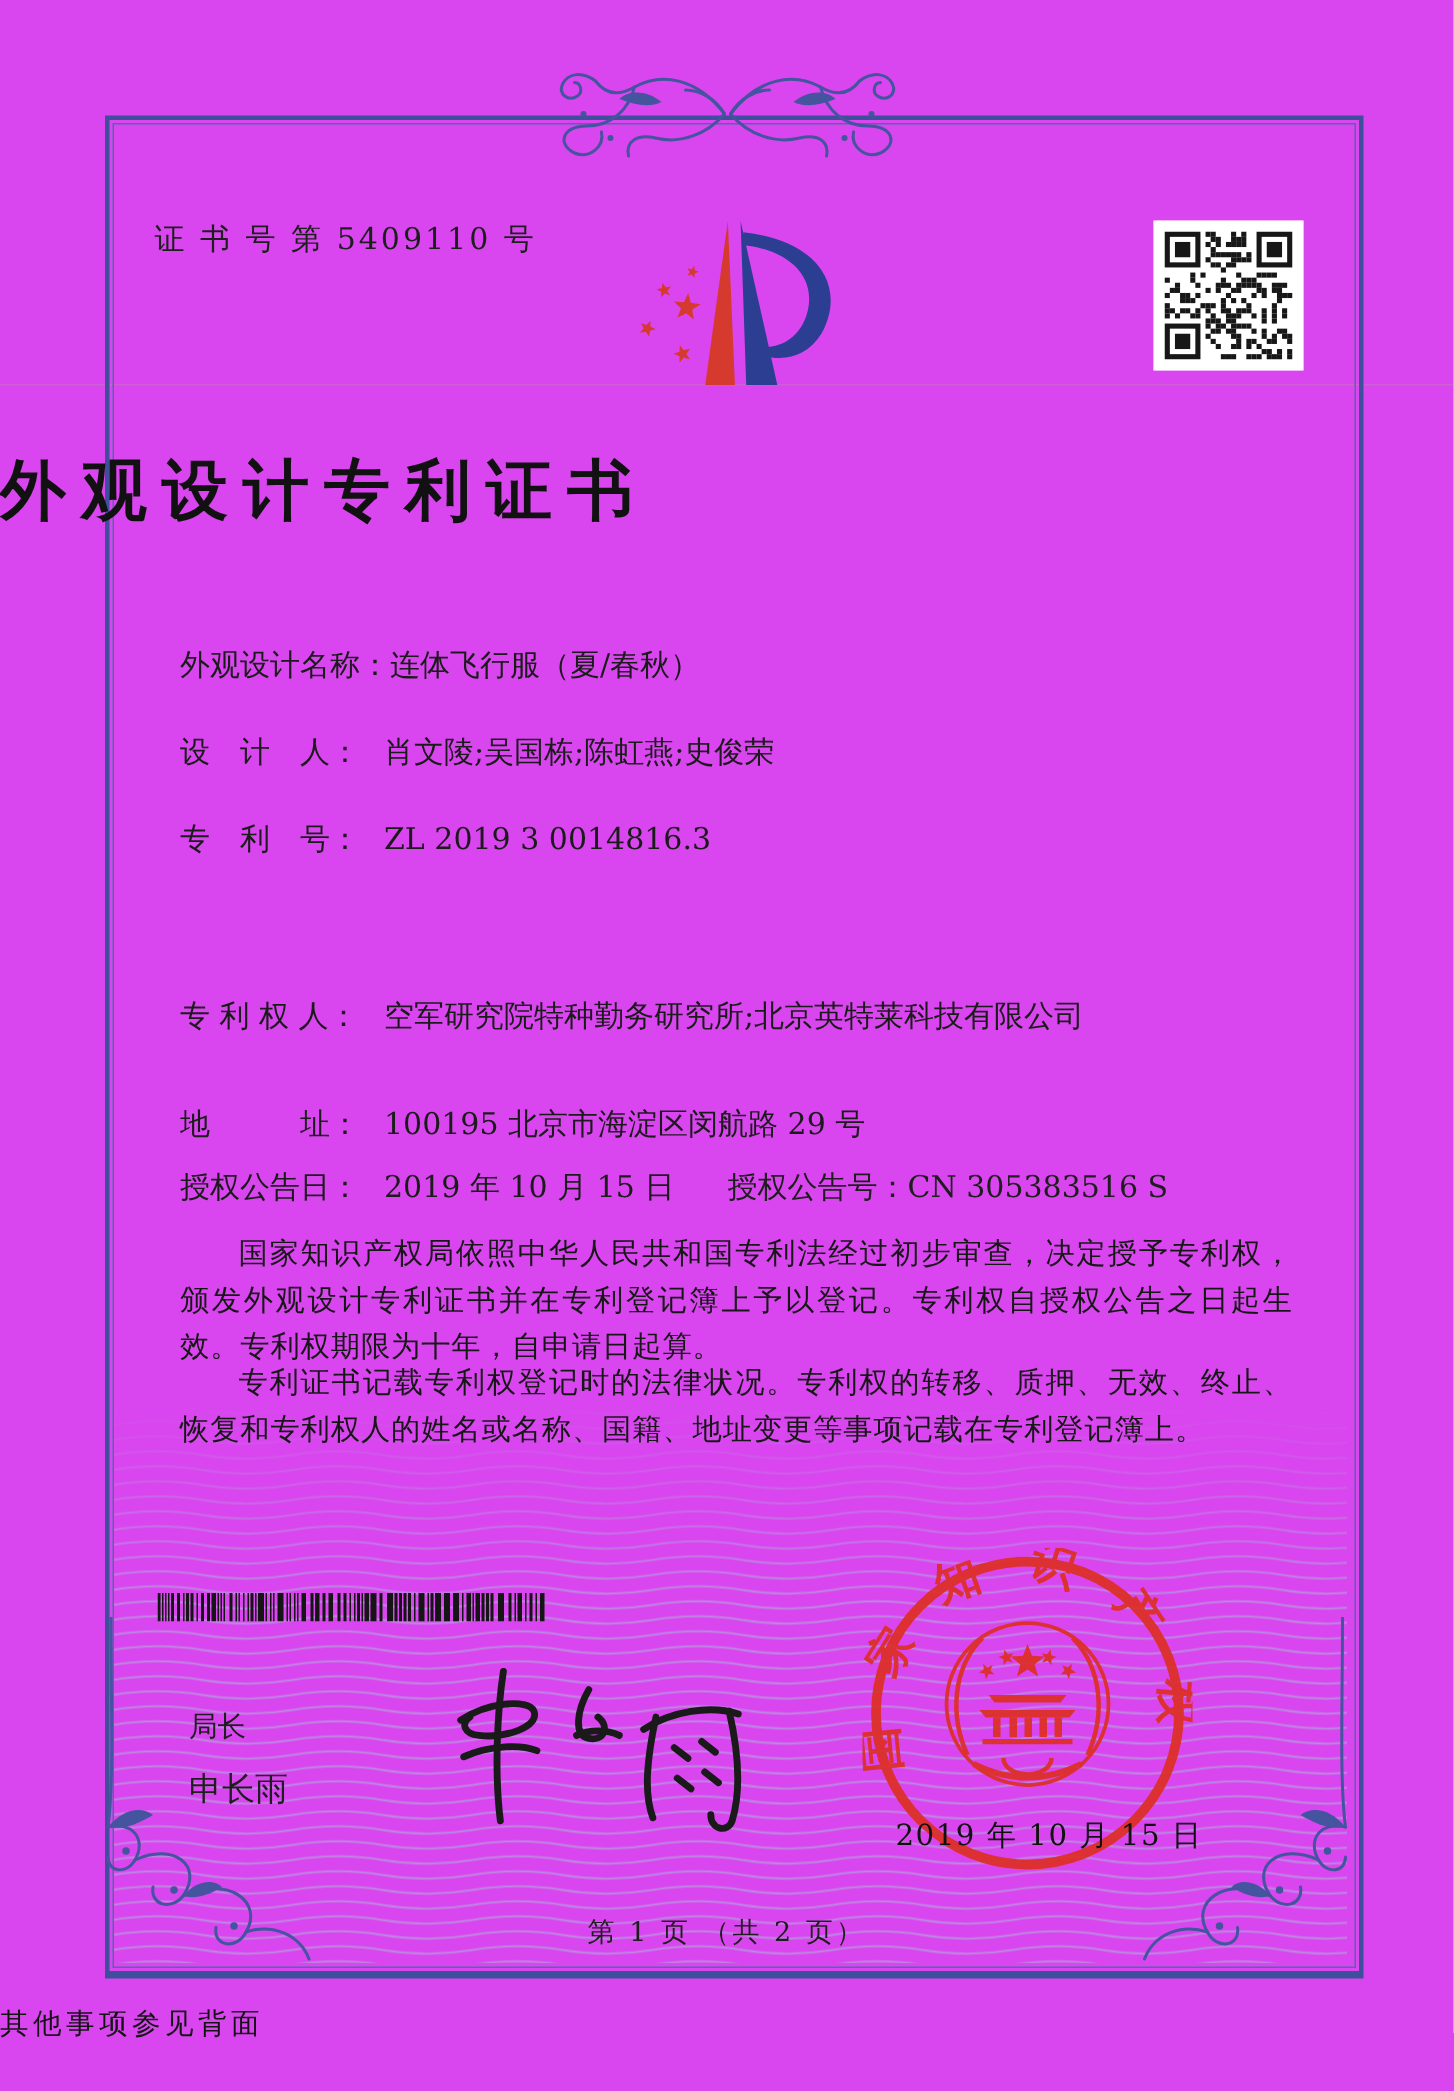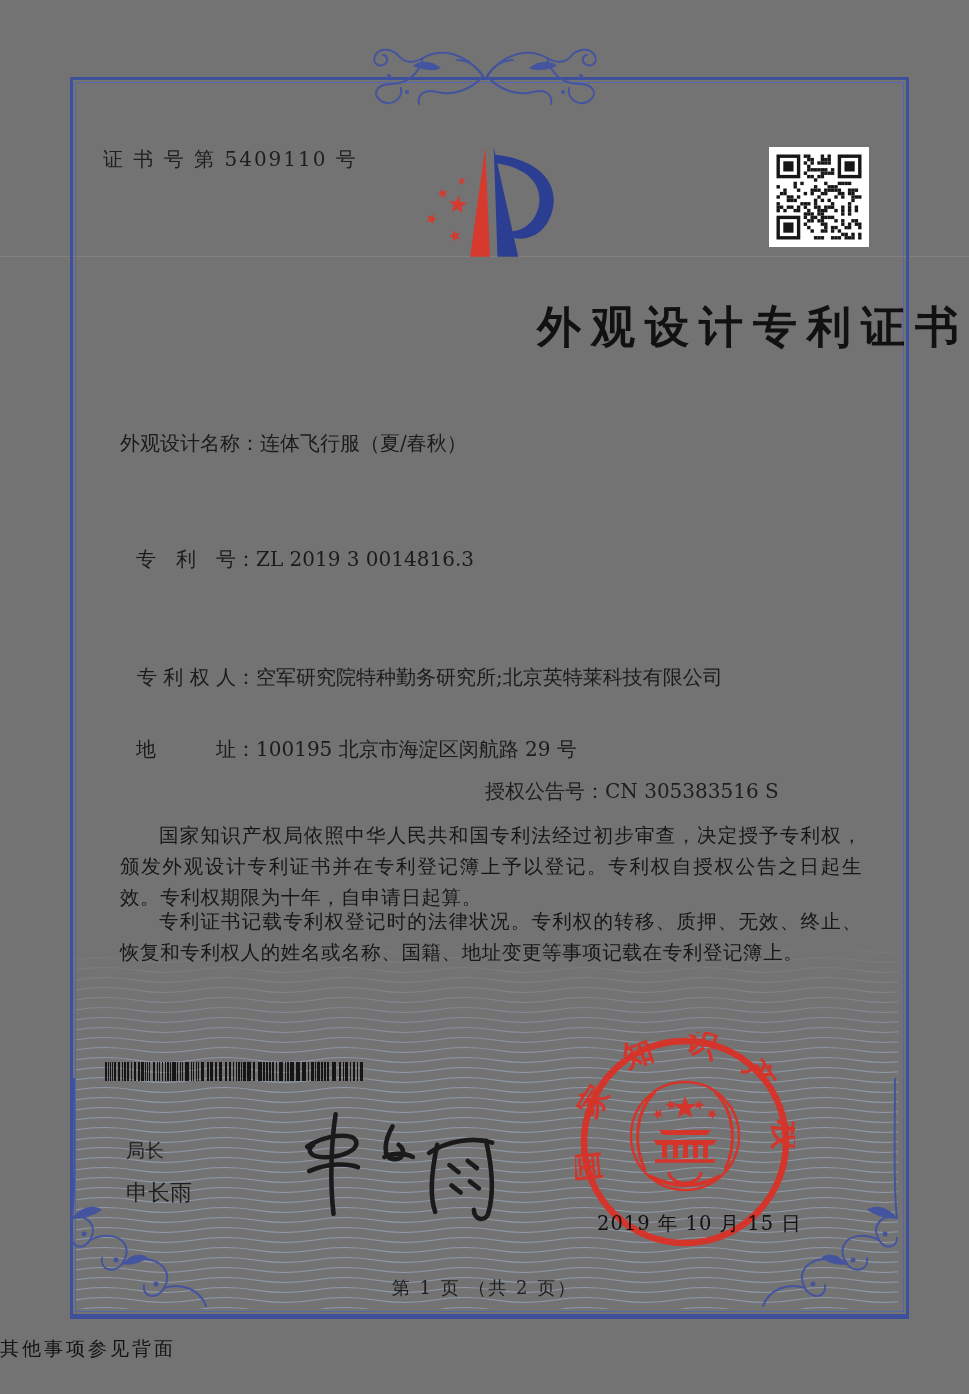--- a/index.html
+++ b/index.html
@@ -1,40 +1,40 @@
 <!DOCTYPE html>
 <html><head>
 <meta charset="utf-8">
 <style>
   html,body{margin:0;padding:0;}
-  .page{position:relative;width:969px;height:1394px;background:#737373;overflow:hidden;
+  .page{position:relative;width:969px;height:1394px;background:#d946ef;overflow:hidden;
         font-family:"DejaVu Serif","Liberation Serif",serif;color:#1e1e1e;}
   
   .frame{position:absolute;left:70px;top:77px;width:833px;height:1234px;
          border:3px solid #3e4f9b;border-bottom-width:5px;}
   .frame-inner{position:absolute;inset:2px;border:1px solid #5566ac;}
   
   .scanline{position:absolute;left:0;top:256px;width:969px;height:1px;
             background:rgba(175,165,140,.28);}
   
   .waves{position:absolute;left:75px;top:935px;width:823px;height:374px;opacity:.55;
          -webkit-mask-image:linear-gradient(to bottom,transparent 0,#000 130px);
          mask-image:linear-gradient(to bottom,transparent 0,#000 130px);}
   
   .flourish-top{position:absolute;left:345px;top:46px;width:280px;height:64px;}
   .flourish-bl{position:absolute;left:64px;top:1078px;width:150px;height:240px;}
   .flourish-br{position:absolute;left:755px;top:1078px;width:150px;height:240px;}
   
   .cert-no{position:absolute;left:103px;top:146px;font-size:20px;letter-spacing:2px;}
   .logo{position:absolute;left:403px;top:136px;width:172px;height:132px;}
   .qr{position:absolute;left:769px;top:147px;width:100px;height:100px;background:#fff;}
-  .title{position:absolute;left:0;top:298px;width:969px;text-align:right;
+  .title{position:absolute;left:0;top:298px;width:969px;text-align:left;
          font-size:44px;font-weight:700;letter-spacing:10px;color:#111;}
   
-  .field{position:absolute;left:120px;font-size:20px;white-space:nowrap;color:#1b1b1b;text-align:right;}
+  .field{position:absolute;left:120px;font-size:20px;white-space:nowrap;color:#1b1b1b;}
   .field .lbl{display:inline-block;min-width:136px;}
   .f0{top:430px}.f1{top:488px}.f2{top:546px}.f3{top:604px}.f4{top:664px}.f5{top:736px}.f6{top:778px}
   .gazette{position:absolute;left:485px;top:778px;font-size:20px;white-space:nowrap;text-align:right;}
   
   .body-par{position:absolute;left:120px;width:742px;font-size:19.5px;line-height:31px;
             text-align:justify;text-indent:2em;letter-spacing:.6px;color:#171717;}
   .p0{top:820px}.p1{top:906px}
   
   .barcode{position:absolute;left:105px;top:1062px;width:262px;height:19px;}
   .sig-title{position:absolute;left:126px;top:1138px;font-size:19px;}
@@ -315,28 +315,34 @@
           <rect x="14.3" y="75.5" width="10.2" height="10.2"></rect>
         </g>
     </svg>
   </div>
 
   <div class="title">外观设计专利证书</div>
 
   <div class="field f0">
     <span class="lbl">外观设计名称：</span><span>连体飞行服（夏/春秋）</span>
   </div>
+  <div class="field f1">
+    <span class="lbl">设　计　人：</span><span>肖文陵;吴国栋;陈虹燕;史俊荣</span>
+  </div>
   <div class="field f2">
     <span class="lbl">专　利　号：</span><span>ZL 2019 3 0014816.3</span>
   </div>
   <div class="field f4">
     <span class="lbl">专 利 权 人：</span><span>空军研究院特种勤务研究所;北京英特莱科技有限公司</span>
   </div>
   <div class="field f5">
     <span class="lbl">地　　　址：</span><span>100195 北京市海淀区闵航路 29 号</span>
+  </div>
+  <div class="field f6">
+    <span class="lbl">授权公告日：</span><span>2019 年 10 月 15 日</span>
   </div>
   <div class="gazette">
     <span>授权公告号：</span><span>CN 305383516 S</span>
   </div>
 
   <div class="body-par p0">国家知识产权局依照中华人民共和国专利法经过初步审查，决定授予专利权，颁发外观设计专利证书并在专利登记簿上予以登记。专利权自授权公告之日起生效。专利权期限为十年，自申请日起算。</div>
   <div class="body-par p1">专利证书记载专利权登记时的法律状况。专利权的转移、质押、无效、终止、恢复和专利权人的姓名或名称、国籍、地址变更等事项记载在专利登记簿上。</div>
 
   <div class="barcode">
     <svg id="bcsvg" viewBox="0 0 262 19" width="262" height="19">

